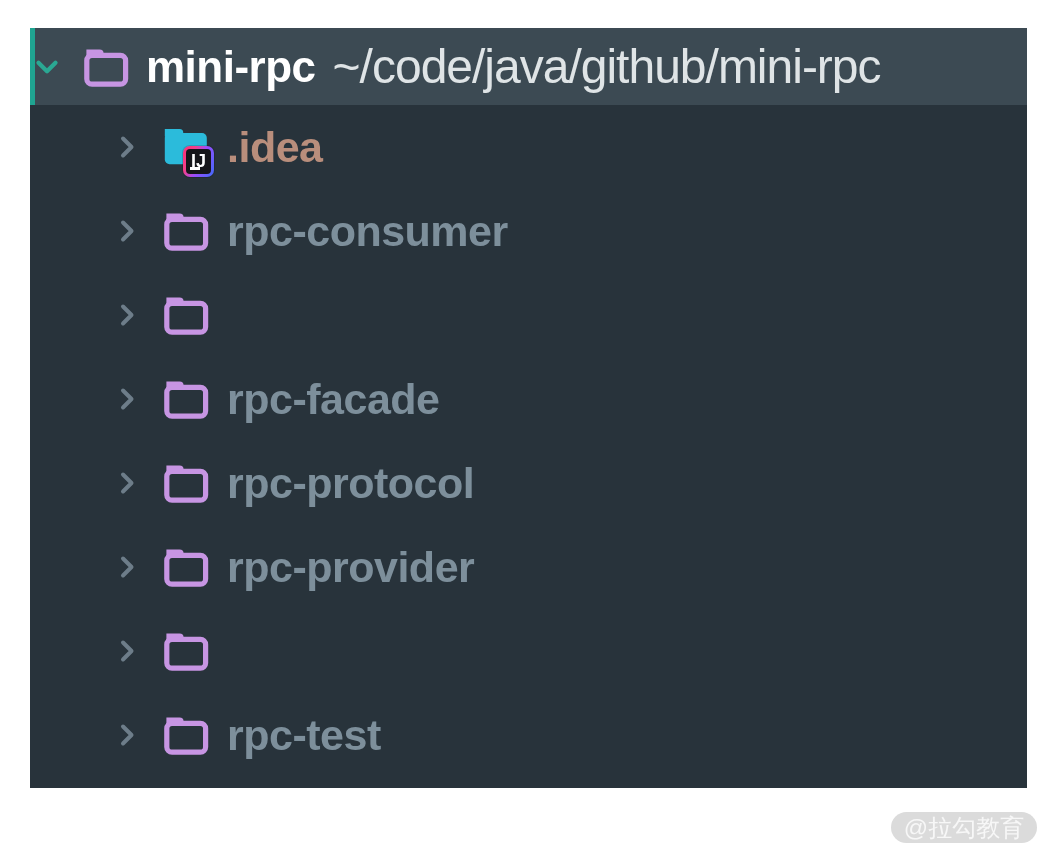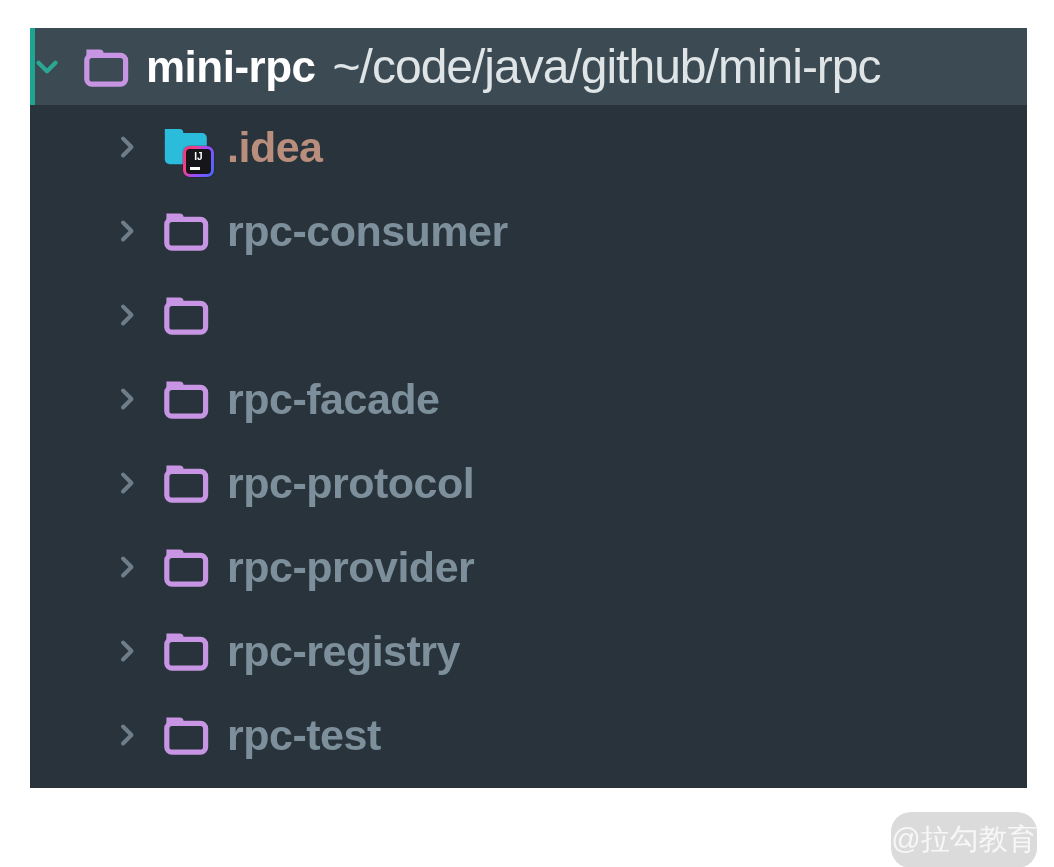--- a/index.html
+++ b/index.html
@@ -104,43 +104,43 @@
     position:absolute;
     inset:3px;
     background:#16161a;
     border-radius:4px;
     overflow:hidden;
   }
   .idea-badge-letters{
     position:absolute;
     top:2px; left:0; right:0;
     text-align:center;
-    font-size:10px;
+    font-size:18px;
     font-weight:bold;
     color:#ffffff;
     letter-spacing:0;
     font-family:"Liberation Sans",sans-serif;
   }
   .idea-badge-bar{
     position:absolute;
     left:4px; bottom:4px;
     width:10px; height:3px;
     background:#ffffff;
   }
   .watermark{
     position:absolute;
     left:891px; top:812px;
-    width:146px; height:56px;
+    width:146px; height:31px;
     border-radius:20px;
     background:var(--watermark-bg);
     color:var(--watermark-text);
     display:flex;
     align-items:center;
     justify-content:center;
-    font-size:29px;
+    font-size:24px;
     white-space:nowrap;
   }
 </style>
 </head>
 <body>
 
 <div class="tree-panel">
 
   <div class="tree-row root-row">
     <div class="selection-stripe"></div>
@@ -259,21 +259,20 @@
       <svg width="30" height="34" viewBox="0 0 24 24">
         <path d="M8.8 5.2 L15.6 12 L8.8 18.8" fill="none" stroke="#6d7d89" stroke-width="3.2" stroke-linecap="round" stroke-linejoin="round"></path>
       </svg>
     </span>
     <span class="node-icon">
       <svg viewBox="0 0 26 24">
         <path d="M3.2 3.2 h6.6 a2 2 0 0 1 2 2 v2.2 H3.2 Z" fill="#c795e3"></path>
         <rect x="3.4" y="6.2" width="19.4" height="14.4" rx="2.6" fill="none" stroke="#c795e3" stroke-width="2.6"></rect>
       </svg>
     </span>
-    <span class="item-label">rpc-registry</span>
   </div>
 
   <div class="tree-row child-row">
     <span class="chevron">
       <svg width="30" height="34" viewBox="0 0 24 24">
         <path d="M8.8 5.2 L15.6 12 L8.8 18.8" fill="none" stroke="#6d7d89" stroke-width="3.2" stroke-linecap="round" stroke-linejoin="round"></path>
       </svg>
     </span>
     <span class="node-icon">
       <svg viewBox="0 0 26 24">

